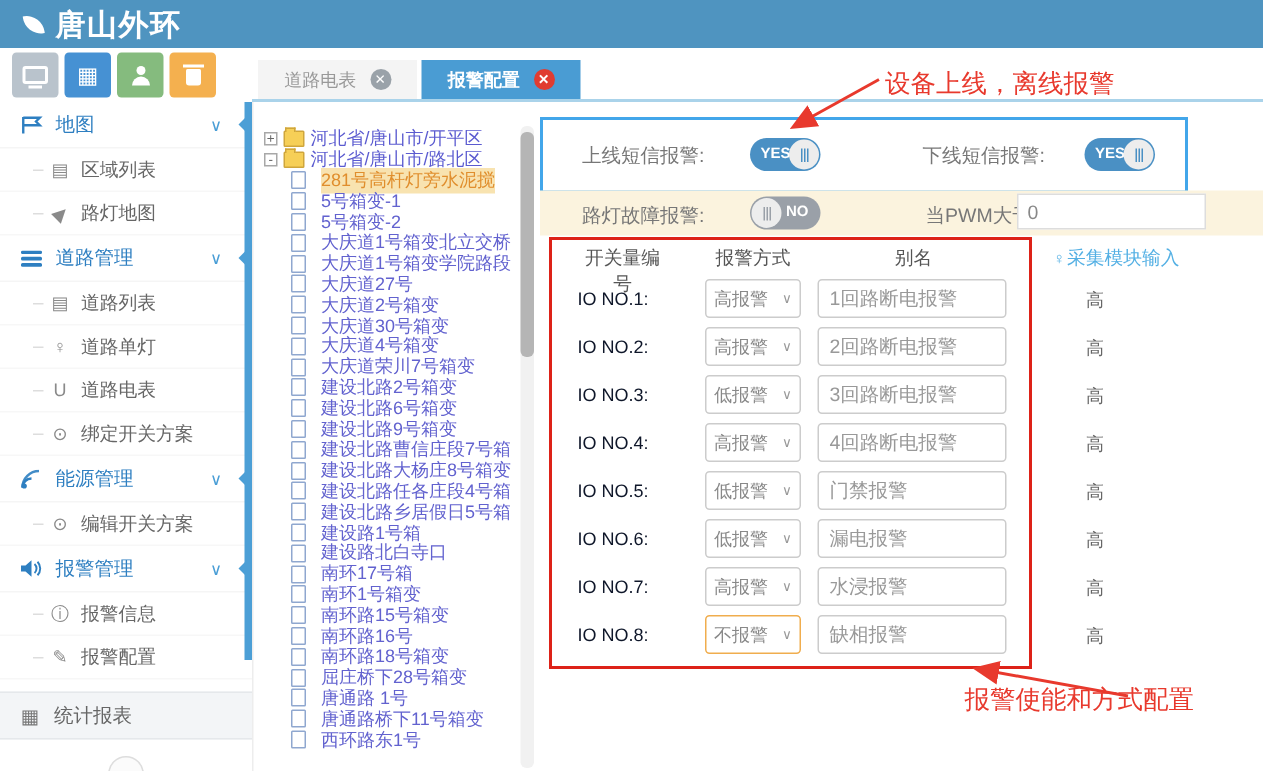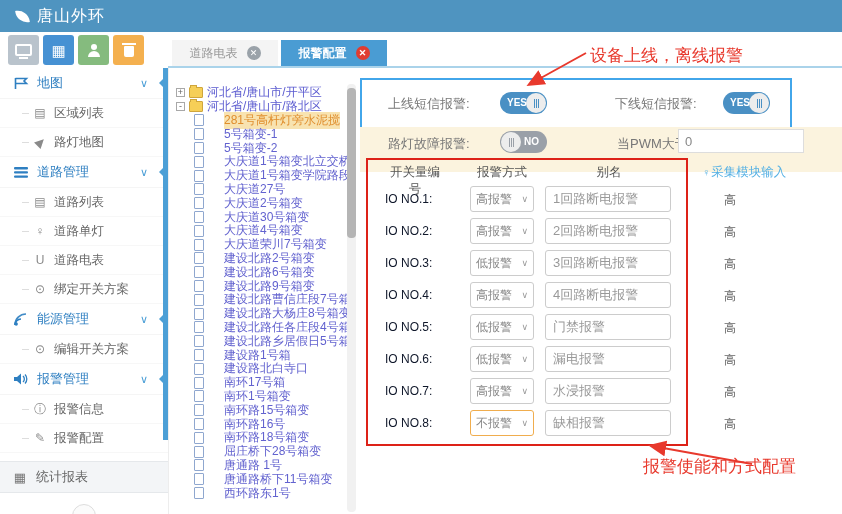--- a/index.html
+++ b/index.html
@@ -2,21 +2,21 @@
 <html><head>
 <meta charset="utf-8">
 <style>
   html,body{margin:0;padding:0;}
   .page{position:relative;width:842px;height:514px;overflow:hidden;background:#fff;
         font-family:"Liberation Sans",sans-serif;-webkit-font-smoothing:antialiased;}
   
   .hdr{position:absolute;top:0;left:0;right:0;height:32px;background:#4f94c0;
        display:flex;align-items:center;padding-left:16px;box-sizing:border-box;}
   .leaf{width:13px;height:13px;background:#fff;border-radius:0 12px 0 12px;transform:rotate(-8deg);margin-right:8px;}
-  .hdr-title{color:#fff;font-size:16px;font-weight:normal;letter-spacing:1px;}
+  .hdr-title{color:#fff;font-size:20px;font-weight:bold;letter-spacing:1px;}
   
   .toolbar{position:absolute;top:32px;left:0;right:0;height:36px;background:#fff;}
   .toolbar::after{content:'';position:absolute;left:168px;right:0;bottom:0;height:2px;background:#aad3ea;}
   .tbtns{position:absolute;left:8px;top:3px;display:flex;gap:4px;}
   .tbtn{width:31px;height:30px;border-radius:3px;display:flex;align-items:center;justify-content:center;cursor:pointer;}
   .i-monitor{width:13px;height:8px;border:2px solid #fff;border-radius:2px;position:relative;}
   .i-monitor::after{content:'';position:absolute;left:2px;bottom:-5px;width:9px;height:2px;background:#fff;}
   .i-grid{color:#fff;font-size:15px;line-height:1;}
   .i-user{position:relative;width:14px;height:13px;}
   .i-user::before{content:'';position:absolute;left:4px;top:0;width:6px;height:6px;border-radius:50%;background:#fff;}
@@ -56,21 +56,21 @@
   .scollapse{position:relative;height:26px;margin-top:10px;}
   .scollapse::before{content:'';position:absolute;left:10px;right:14px;top:13px;height:1px;background:#e8e8e8;}
   .cbtn{position:absolute;left:50%;top:1px;margin-left:-12px;width:24px;height:24px;border-radius:50%;
         background:#fbfbfb;border:1px solid #ddd;color:#999;font-size:12px;display:flex;align-items:center;
         justify-content:center;cursor:pointer;box-sizing:border-box;}
   
   .treepanel{width:192px;flex:none;position:relative;border-left:1px solid #ededed;box-sizing:border-box;
              padding-top:18px;overflow:hidden;background:#fff;}
   .tnode{height:13.8px;display:flex;align-items:center;font-size:12px;color:#6262cf;white-space:nowrap;cursor:pointer;}
   .tnode.tfolder{padding-left:7px;gap:4px;color:#5b5bd0;}
-  .tnode.tleaf{padding-left:25px;gap:20px;}
+  .tnode.tleaf{padding-left:25px;gap:10px;}
   .ttoggle{width:9px;height:9px;border:1px solid #a8a8a8;background:#fff;color:#666;font-size:9px;line-height:7px;
            text-align:center;box-sizing:border-box;flex:none;cursor:pointer;}
   .tico{flex:none;}
   .tico.folder{width:12px;height:9px;background:#f6cf57;border:1px solid #cfa63c;border-radius:1px;position:relative;}
   .tico.folder::before{content:'';position:absolute;left:0;top:-3px;width:5px;height:2px;background:#f6cf57;border:1px solid #cfa63c;border-bottom:none;}
   .tico.file{width:8px;height:10px;background:#fff;border:1px solid #8fa7cf;border-radius:1px;}
   .tlabel{max-width:128px;overflow:hidden;}
   .tnode.tsel .tlabel{background:#f8e3b0;color:#e08e2d;}
   .vscroll{position:absolute;right:4px;top:16px;bottom:2px;width:9px;background:#f1f1f1;border-radius:4px;}
   .vthumb{position:absolute;left:0;top:4px;width:9px;height:150px;background:#b5b5b5;border-radius:4px;cursor:pointer;}
@@ -84,21 +84,21 @@
   .tgl.yes .tgltxt{left:7px;}
   .tgl.no{background:#9aa0a8;}
   .tgl.no .tgltxt{right:8px;}
   .knob{position:absolute;top:1px;width:20px;height:20px;border-radius:50%;background:#ededed;
         display:flex;align-items:center;justify-content:center;gap:1px;}
   .tgl.yes .knob{right:1px;}
   .tgl.no .knob{left:1px;}
   .knob i{width:1px;height:9px;display:block;}
   .tgl.yes .knob i{background:#4a90c4;}
   .tgl.no .knob i{background:#9aa0a8;}
-  .beigerow{position:absolute;left:0;top:59px;right:0;height:45px;background:#fbf3de;}
+  .beigerow{position:absolute;left:0;top:59px;right:0;height:30px;background:#fbf3de;}
   .pwm-input{position:absolute;left:318px;top:2px;width:126px;height:24px;border:1px solid #ddd;background:#fff;
              font-size:13px;color:#888;padding:0 6px;box-sizing:border-box;font-family:"Liberation Sans",sans-serif;}
   .iotable{position:absolute;left:0;top:92px;right:0;}
   .iohead{position:absolute;top:4px;font-size:12.5px;color:#555;text-align:center;}
   .iohead.h1{left:25px;width:60px;}
   .iohead.h2{left:110px;width:64px;}
   .iohead.h3{left:185px;width:128px;}
   .iohead.h4{left:335px;width:140px;color:#54b0e4;text-align:left;padding-left:7px;box-sizing:border-box;}
   .bulb{font-size:11px;margin-right:1px;}
   .iorows{position:absolute;top:23px;left:0;right:0;}

